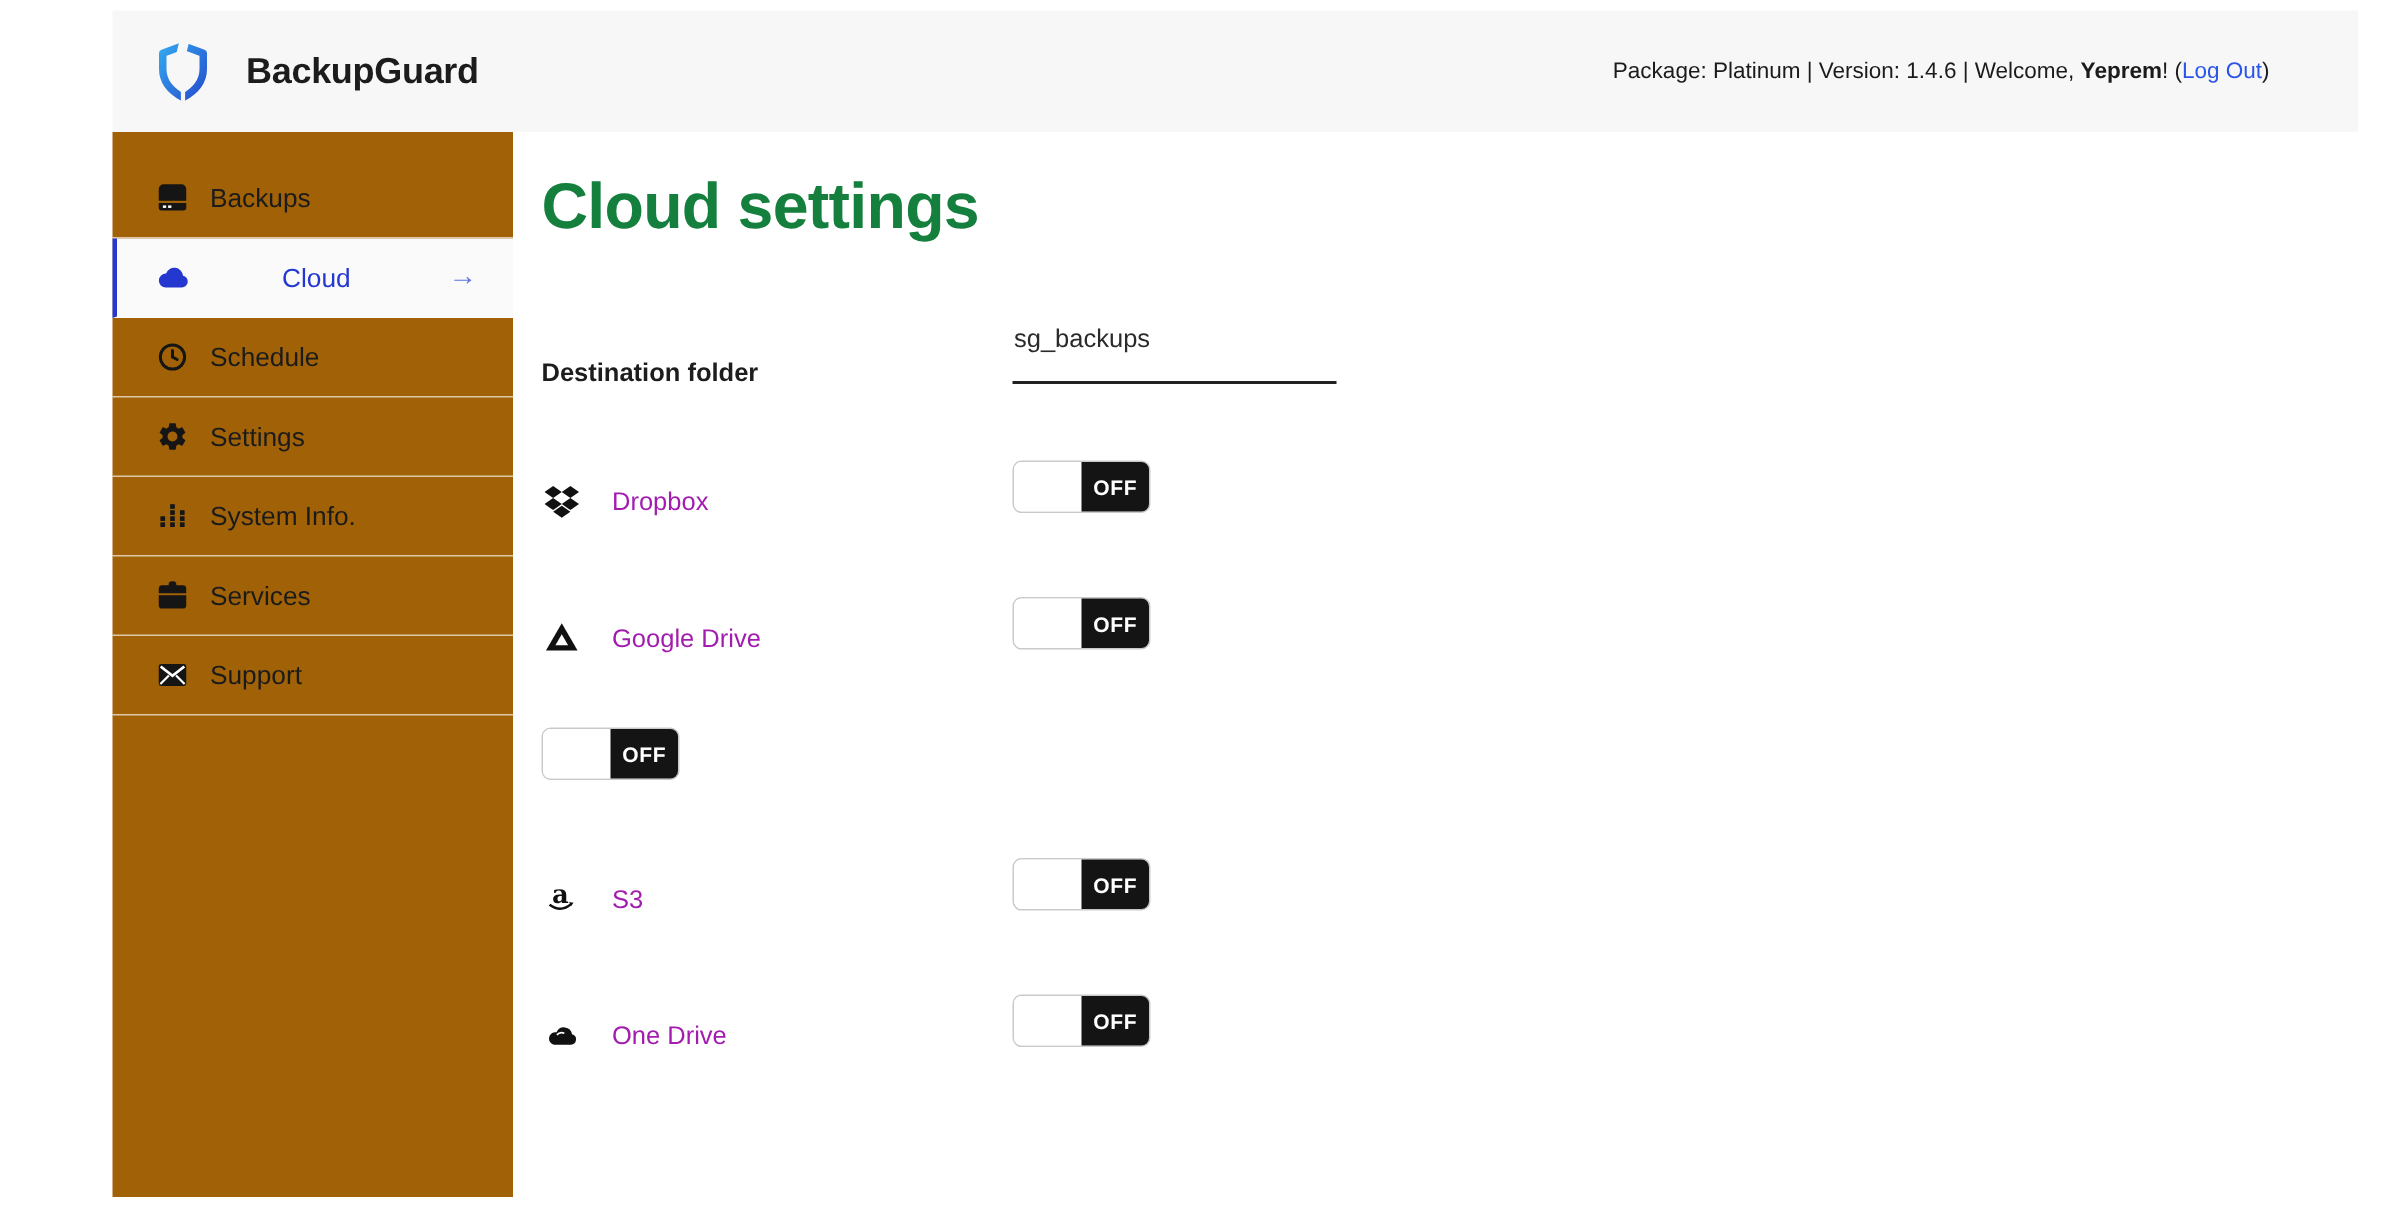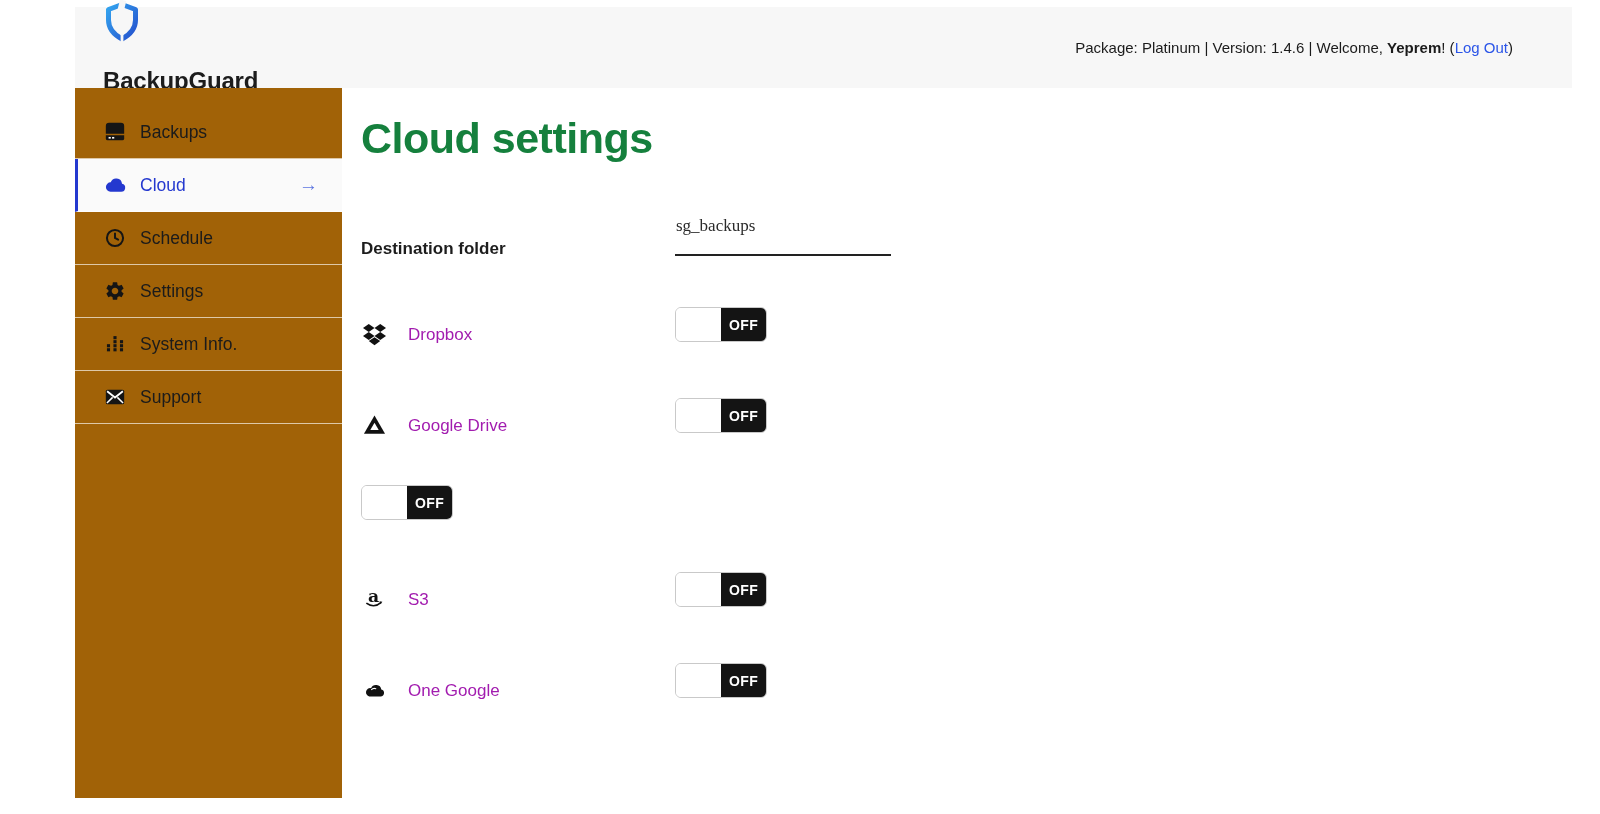--- a/index.html
+++ b/index.html
@@ -13,21 +13,21 @@
     display: flex; flex-direction: column;
   }
 
   
   .topbar {
     height: 81px; background: #f7f7f7;
     display: flex; align-items: center;
     padding: 0 59px 0 28px;
     flex: 0 0 auto;
   }
-  .brand { display: flex; gap: 23px; flex-direction: column; }
+  .brand { display: flex; align-items: center; gap: 23px; }
   .brand-name { font-size: 24px; font-weight: bold; color: #1c1c1c; letter-spacing: -0.2px; }
   .account { margin-left: auto; font-size: 15px; color: #1b1b1b; white-space: pre; }
   .account .uname { font-weight: bold; }
   .account .logout { color: #2b55e8; text-decoration: none; cursor: pointer; }
 
   
   .body { flex: 1; display: flex; min-height: 0; }
 
   .sidebar {
     width: 267px; flex: 0 0 267px;
@@ -40,20 +40,21 @@
     font-size: 17.5px; color: #1b1b1b;
     border-bottom: 1px solid rgba(255,255,255,0.65);
   }
   .nav-item .nicon { width: 24px; display: flex; justify-content: center; align-items: center; }
   .nav-item .nlabel { margin-left: 13px; }
   .nav-item.active {
     padding-left: 25px;
     border-left: 3px solid #2438cf;
     color: #2438cf;
     background: #fafafa;
+    gap: 48px;
   }
   .nav-item.active .nlabel { color: #2438cf; }
   .nav-arrow { margin-left: auto; padding-right: 24px; color: #5b74e0; font-size: 19px; }
 
   
   .content { flex: 1; background: #ffffff; padding: 27px 0 0 19px; }
   .page-title {
     font-size: 43px; font-weight: 800; color: #15803d; letter-spacing: -0.5px;
     line-height: 1.1;
   }
@@ -62,21 +63,21 @@
   .row { display: flex; align-items: center; }
   .row + .row { margin-top: 48px; }
   .row-left { width: 314px; flex: 0 0 314px; display: flex; align-items: center; margin-top: 20px; }
   .row-left .sicon { width: 26px; display: flex; justify-content: center; align-items: center; }
   .row-left .slabel { margin-left: 21px; font-size: 17px; color: #a21caf; }
   .dest-row { align-items: flex-start; }
   .dest-label { font-size: 17px; font-weight: bold; color: #1d1d1d; padding-top: 3px; }
   .dest-input {
     width: 216px; border: none; outline: none; background: transparent;
     border-bottom: 2px solid #222;
-    font-family: Liberation Serif, serif;
+    font-family: Liberation Sans, sans-serif;
     font-size: 17px; color: #2a2a2a;
     padding: 0 0 18px 1px;
   }
   .dest-row + .row { margin-top: 44px; }
 
   
   .toggle {
     width: 92px; height: 35px;
     border: 1px solid #c9c9c9; border-radius: 6px;
     background: #ffffff; overflow: hidden;
@@ -176,20 +177,29 @@
                 <rect x="10.3" y="3.4" width="3.4" height="3.4"></rect>
               <rect x="17.4" y="16.6" width="3.4" height="3.4"></rect>
                 <rect x="17.4" y="12.2" width="3.4" height="3.4"></rect>
               <rect x="17.4" y="7.8" width="3.4" height="3.4"></rect>
             </g>
           </svg>
         </span>
         <span class="nlabel">System Info.</span>
       </div>
 
+      <div class="nav-item">
+        <span class="nicon">
+          <svg width="22" height="22" viewBox="0 0 24 24">
+            <path fill="#151515" d="M9.2 4.6 V4 a2.4 2.4 0 0 1 2.4 -2.4 h.8 A2.4 2.4 0 0 1 14.8 4 v.6 h4.7 A2.5 2.5 0 0 1 22 7.1 v3.3 H2 V7.1 a2.5 2.5 0 0 1 2.5 -2.5 Z M13.3 4.6 h-2.6 V4 a1 1 0 0 1 1 -1 h.6 a1 1 0 0 1 1 1 Z"></path>
+            <path fill="#151515" d="M2 11.9 h20 V19 a2.5 2.5 0 0 1 -2.5 2.5 h-15 A2.5 2.5 0 0 1 2 19 Z"></path>
+          </svg>
+        </span>
+        <span class="nlabel">Services</span>
+      </div>
 
       <div class="nav-item">
         <span class="nicon">
           <svg width="22" height="22" viewBox="0 0 24 24">
             <rect x="2" y="4" width="20" height="16" rx="1.8" fill="#151515"></rect>
             <path d="M3.4 5.8 L12 12.6 L20.6 5.8" fill="none" stroke="#ffffff" stroke-width="2"></path>
             <path d="M3.2 18.6 L9.4 12.4 M20.8 18.6 L14.6 12.4" fill="none" stroke="#ffffff" stroke-width="1.6"></path>
           </svg>
         </span>
         <span class="nlabel">Support</span>
@@ -271,21 +281,21 @@
         </div>
 
         <div class="row">
           <div class="row-left">
             <span class="sicon">
               <svg width="23" height="23" viewBox="0 0 24 24">
                 <path d="M6.6 18.2 h11.8 a3.7 3.7 0 0 0 .7 -7.3 A5.6 5.6 0 0 0 8.4 9.6 A4.3 4.3 0 0 0 6.6 18.2 Z" fill="#111111"></path>
                 <path d="M8.6 11.4 a4.4 4.4 0 0 1 5.2 -1.1" fill="none" stroke="#ffffff" stroke-width="1.1"></path>
               </svg>
             </span>
-            <span class="slabel">One Google</span>
+            <span class="slabel">One Drive</span>
           </div>
           <div class="toggle">
             <span class="knob"></span>
             <span class="state">OFF</span>
           </div>
         </div>
 
       </div>
     </div>
 

